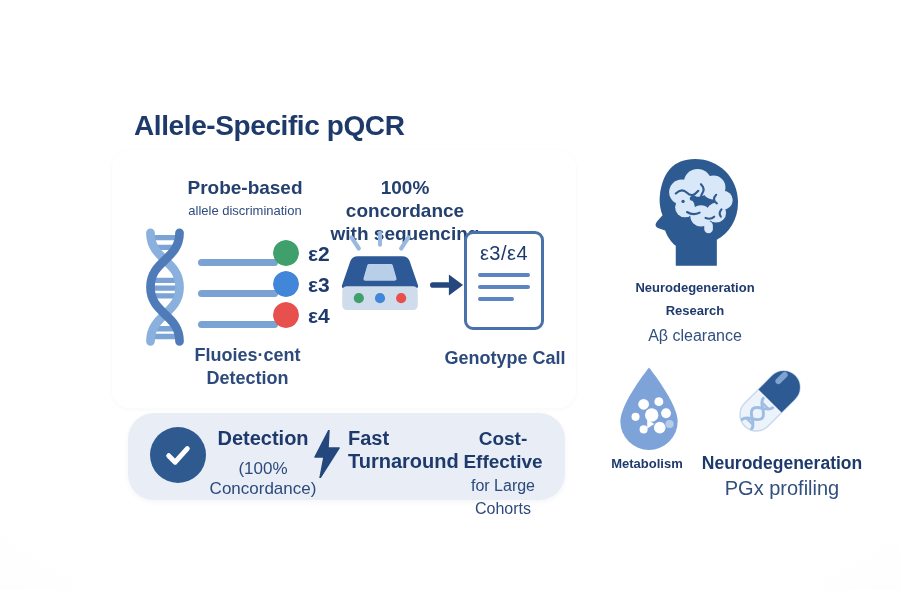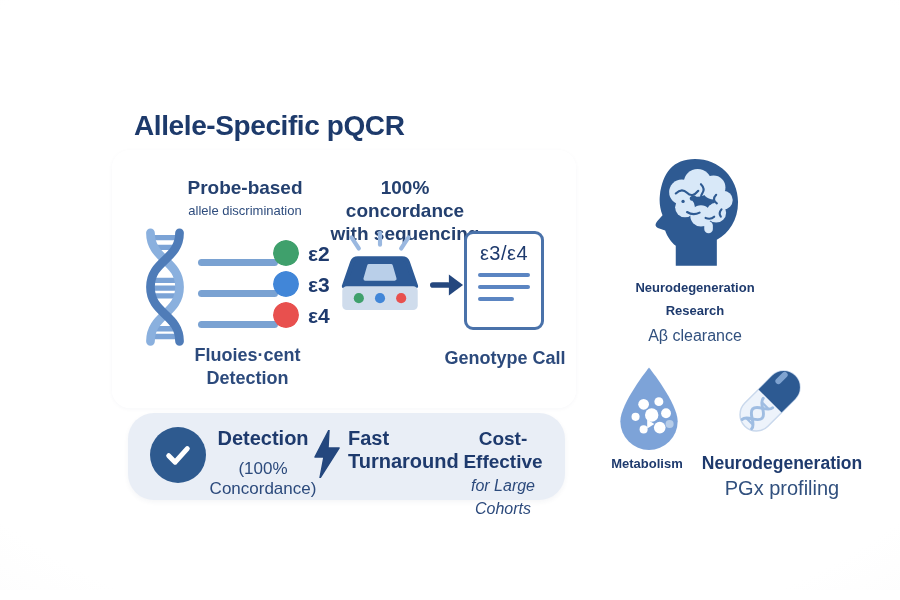--- a/index.html
+++ b/index.html
@@ -42,21 +42,21 @@
   .check-circle{
     left:150px;top:427px;width:56px;height:56px;border-radius:50%;background:#2e5a8f;
     display:flex;align-items:center;justify-content:center;
   }
   .benefit-t{font-size:20px;font-weight:bold;color:#1e3a6d;line-height:23px;display:block;}
   .benefit-s{font-size:17px;font-weight:normal;color:#2c4a7c;display:block;margin-top:9px;}
   .vblock{left:200px;top:427px;width:126px;text-align:center;}
   .fblock{left:348px;top:427px;width:110px;text-align:left;}
   .cblock{left:440px;top:427px;width:126px;text-align:center;}
   .cblock .benefit-t{font-size:19px;}
-  .cblock .benefit-s{font-size:16px;line-height:21px;margin-top:2px;font-style:italic;}
+  .cblock .benefit-s{font-size:16px;line-height:21px;margin-top:2px;}
   .app-label{text-align:center;color:#1e3a6d;line-height:23px;}
   .app-label .b{font-size:13px;font-weight:bold;display:block;}
   .app-label .s{font-size:16px;font-weight:normal;color:#31507e;display:block;margin-top:2px;}
   .neuro-text{left:595px;top:276px;width:200px;}
   .lipid-text{left:586px;top:452px;width:122px;}
   .pgx-text{left:698px;top:452px;width:168px;}
   .pgx-text .b{font-size:17.5px;}
   .pgx-text .s{font-size:20px;}
 </style>
 </head>

